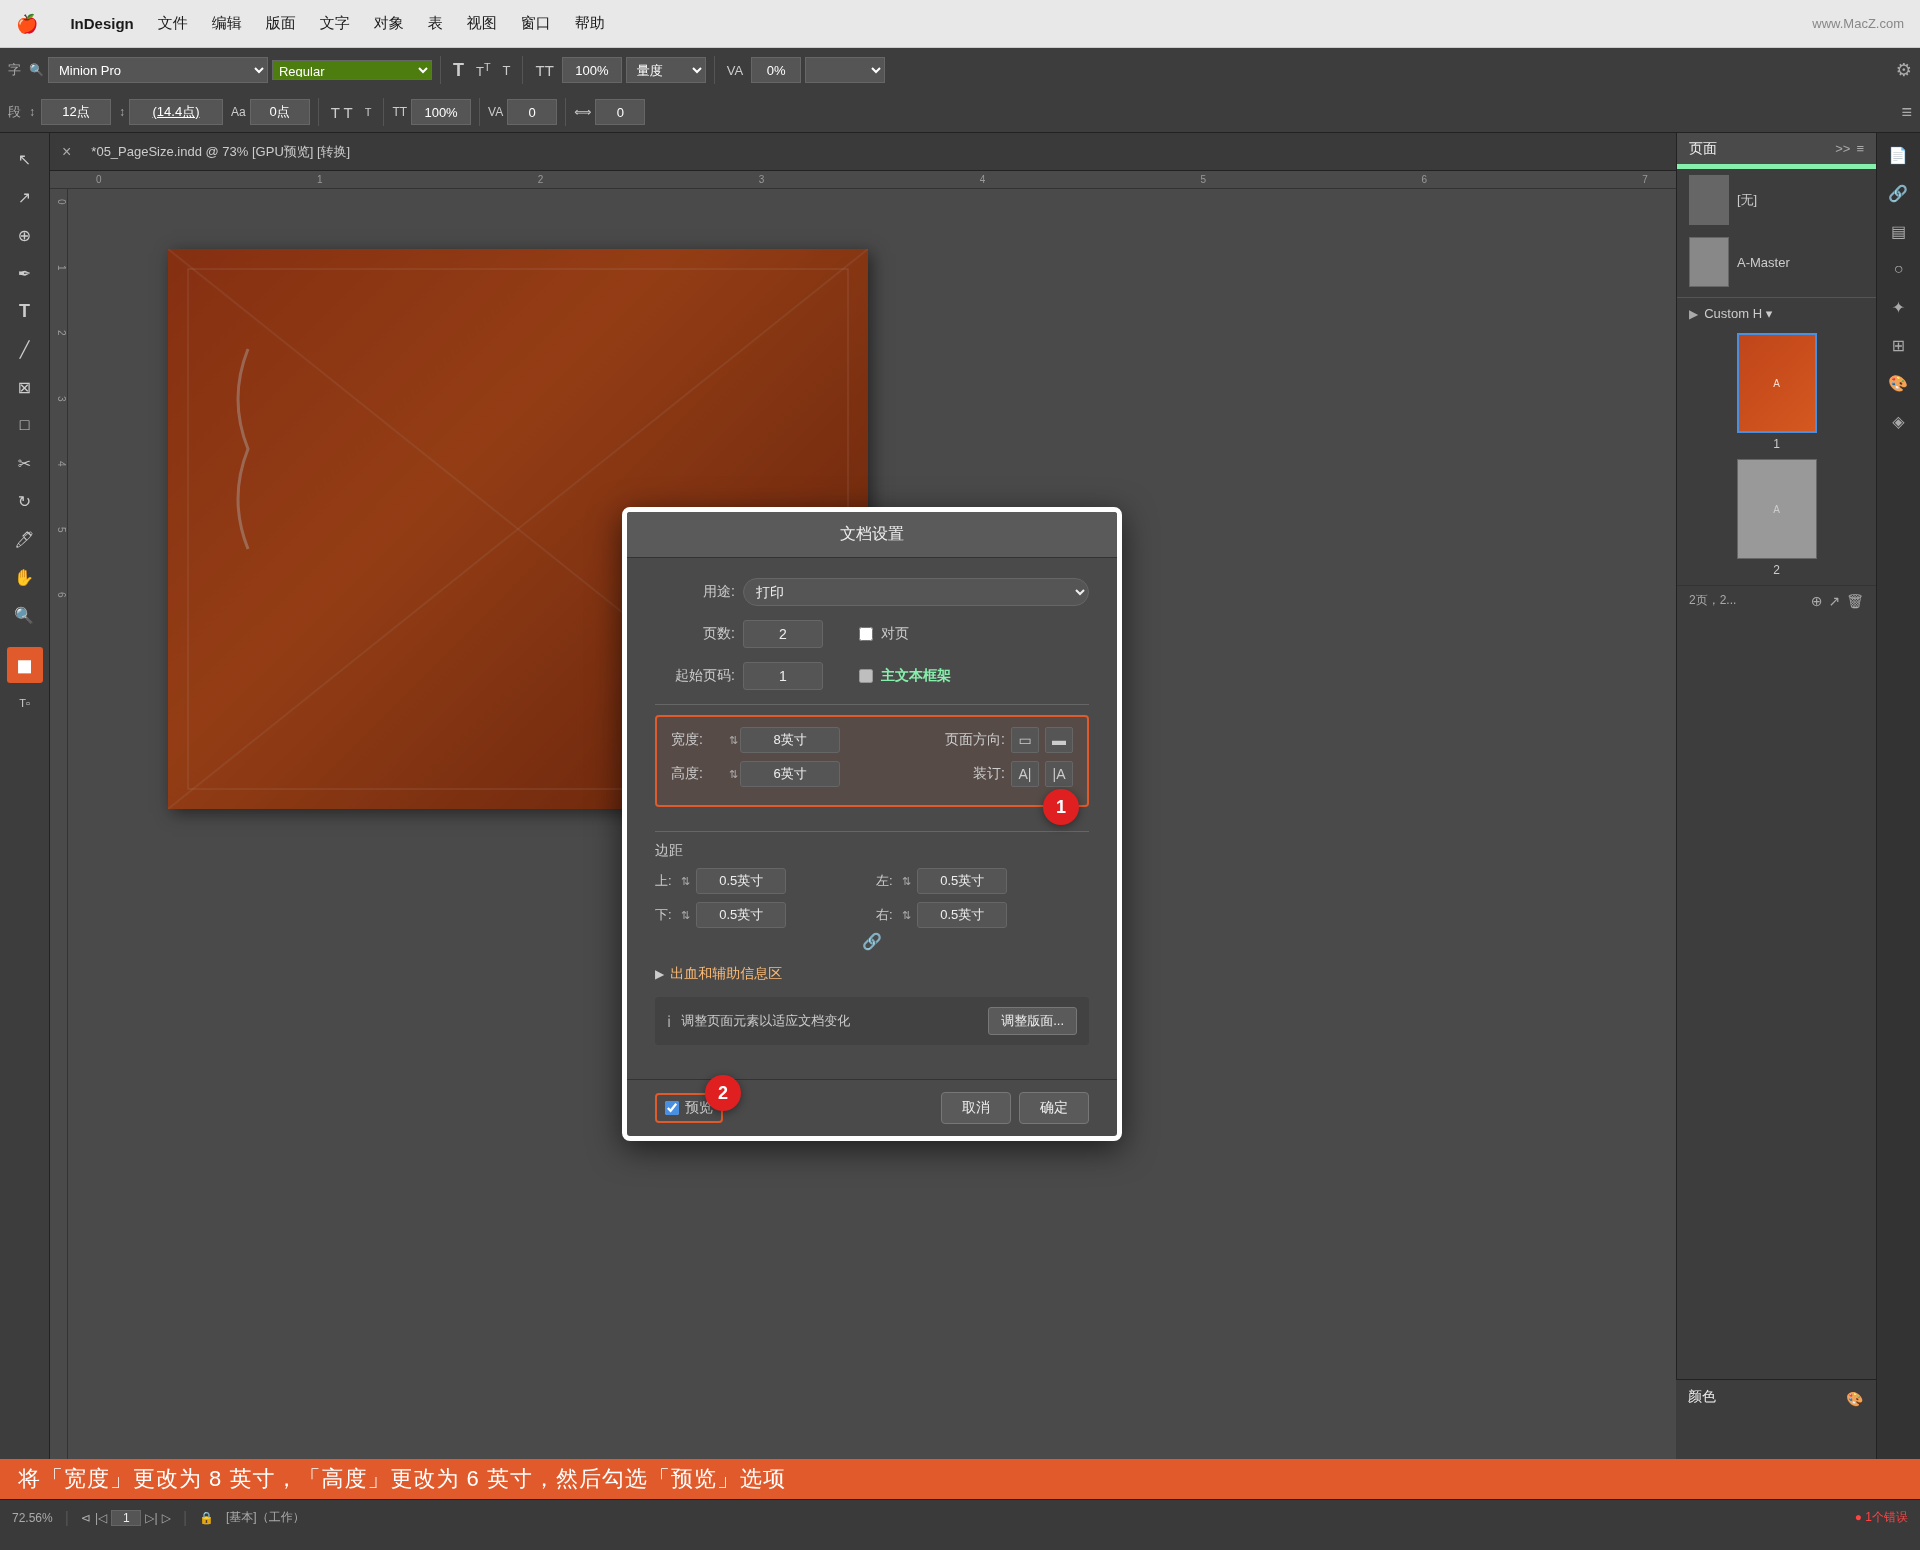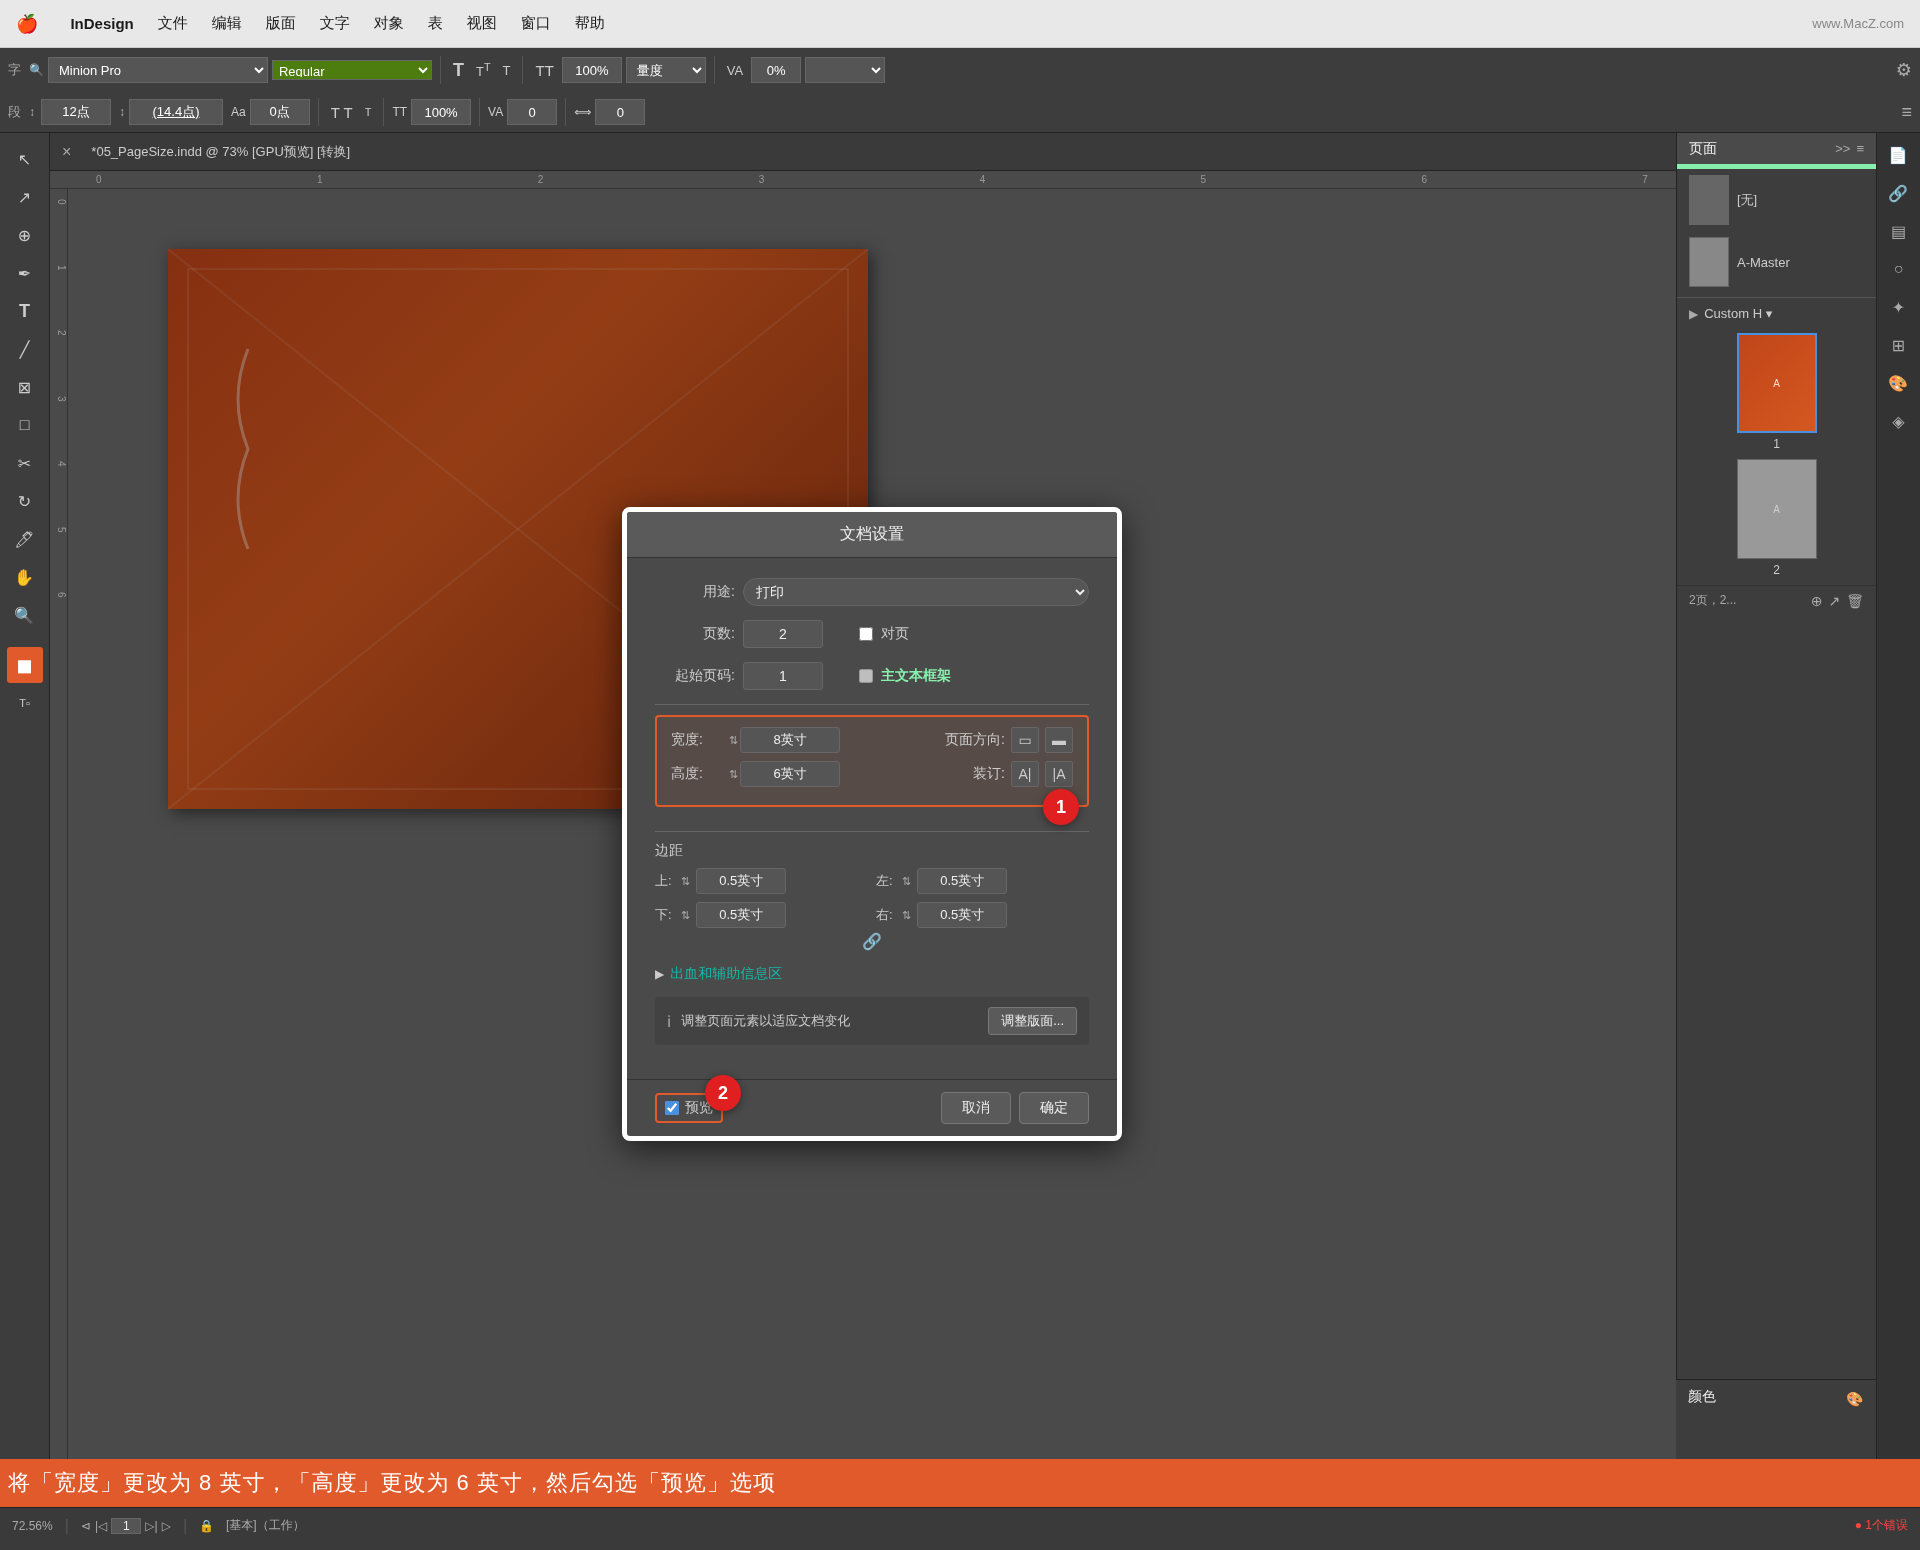--- a/index.html
+++ b/index.html
@@ -128,21 +128,21 @@
     .margin-grid { display: grid; grid-template-columns: 1fr 1fr; gap: 8px; }
     .margin-item { display: flex; align-items: center; gap: 6px; }
     .margin-label { color: #ccc; font-size: 13px; min-width: 20px; }
     .margin-input { width: 90px; background: #555; border: 1px solid #666; color: #eee;
       font-size: 13px; height: 26px; text-align: center; border-radius: 3px; padding: 2px; }
 
     
     .bleed-section { margin-bottom: 14px; }
     .bleed-row { display: flex; align-items: center; cursor: pointer; }
     .bleed-arrow { color: #ccc; font-size: 12px; margin-right: 6px; }
-    .bleed-label { color: #14b8a6; font-size: 14px; }
+    .bleed-label { color: #fdba74; font-size: 14px; }
 
     
     .adjust-section {
       display: flex; align-items: center; gap: 10px;
       background: #424242; border-radius: 4px; padding: 10px 12px;
       margin-bottom: 14px;
     }
     .info-icon { color: #aaa; font-size: 16px; }
     .adjust-text { color: #ccc; font-size: 13px; flex: 1; }
     .adjust-btn { background: #5a5a5a; border: 1px solid #777; color: #eee;
@@ -204,22 +204,22 @@
     .colors-title { color: #eee; font-size: 14px; margin-bottom: 4px; }
 
     
     .far-right { width: 44px; background: #333; border-left: 1px solid #222;
       display: flex; flex-direction: column; align-items: center; padding: 4px 0; gap: 2px; }
     .fr-btn { width: 36px; height: 36px; display: flex; align-items: center; justify-content: center;
       color: #aaa; font-size: 16px; cursor: pointer; border-radius: 3px; }
 
     
     .bottom-bar {
-      height: 48px; background: #e05a2b; display: flex; align-items: center;
-      padding: 0 8px;
+      height: 40px; background: #e05a2b; display: flex; align-items: center;
+      padding: 0 18px;
     }
     .bottom-text { color: #fff; font-size: 22px; font-weight: 400; letter-spacing: 1px; }
 
     
     .status-bar {
       height: 36px; background: #3a3a3a; border-top: 1px solid #222;
       display: flex; align-items: center; padding: 0 12px; gap: 12px;
     }
     .status-item { color: #aaa; font-size: 12px; }
     .status-nav { display: flex; align-items: center; gap: 4px; color: #aaa; font-size: 12px; }

